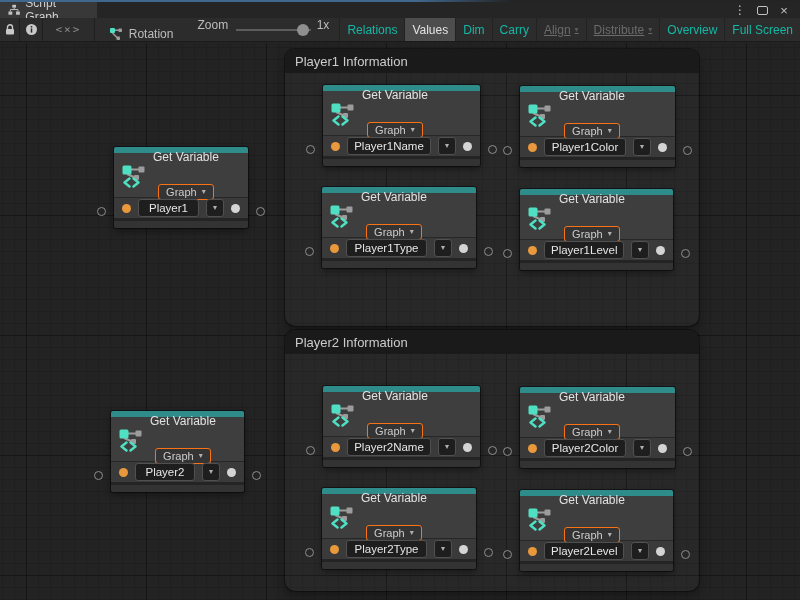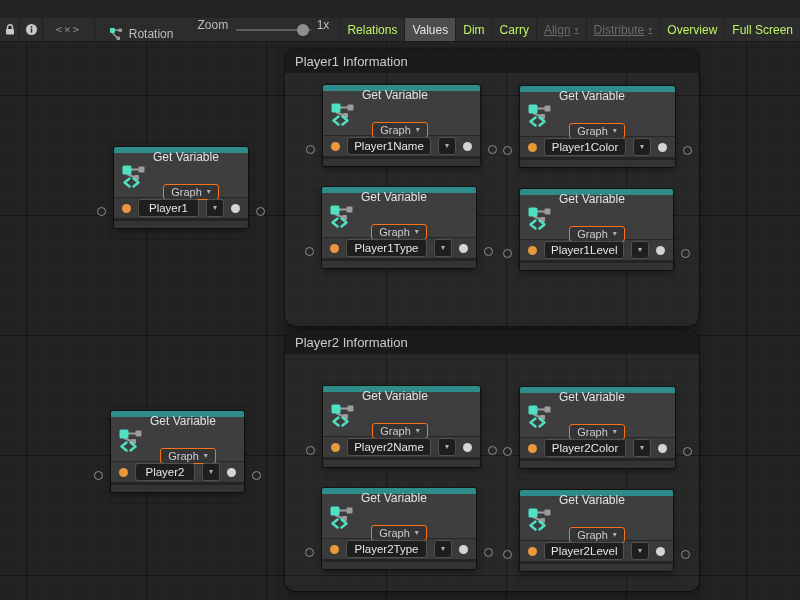--- a/index.html
+++ b/index.html
@@ -49,21 +49,21 @@
                font-size:11px; letter-spacing:2px; }
   .rot-sec { display:flex; align-items:flex-end; gap:6px; margin-left:14px; color:#bdbdbd; }
   .zoom-label { margin-left:24px; color:#bdbdbd; }
   .slider { position:relative; width:96px; height:100%; margin-left:8px; }
   .slider-track { position:absolute; left:0; right:0; top:11px; height:2px; background:#5d5d5d; }
   .slider-handle { position:absolute; top:6px; left:82%; width:12px; height:12px;
                    border-radius:50%; background:#8f8f8f; }
   .zoom-val { margin-left:6px; color:#bdbdbd; }
   .tbuttons { display:flex; align-items:stretch; margin-left:10px; flex:1; }
   .tbtn { display:flex; align-items:center; gap:4px; padding:0 7px;
-          border-left:1px solid #222; color:#bef264; background:transparent;
+          border-left:1px solid #222; color:#14b8a6; background:transparent;
           font-size:12px; white-space:nowrap; cursor:default; border-top:0; border-bottom:0; border-right:0; }
   .tbtn.active { background:#4d4d4d; color:#e3e3e3; }
   .tbtn.disabled { color:#6b6b6b;text-decoration:underline; }
   .tbtn .dd { font-size:8px; color:#8a8a8a; }
   .tbtn.disabled .dd { color:#585858; }
 
   
   .canvas {
     position:absolute; left:0; top:43px; width:800px; height:557px;
     background-color:#232323;
@@ -83,21 +83,21 @@
   .group-header { height:24px; background:#1a1a1a; border-radius:10px 10px 0 0;
                   display:flex; align-items:center; padding:0 10px;
                   font-size:13px; color:#cccccc; }
 
   
   .node { position:absolute; box-shadow:0 0 0 1px rgba(0,0,0,0.45), 0 3px 7px rgba(0,0,0,0.4);
           border-radius:2px; background:#262626; }
   .strip { height:6px; background:#2e8c8a; border-radius:2px 2px 0 0; }
   .head { height:44px; background:#3e3e3e; display:flex; align-items:center; gap:6px; padding:0 8px 0 7px; }
   .nicon { width:26px; height:26px; flex:0 0 auto; }
-  .htxt { display:flex; flex-direction:column; align-items:flex-end; gap:20px; }
+  .htxt { display:flex; flex-direction:column; align-items:center; gap:20px; }
   .ntitle { font-size:12px; color:#e2e2e2; line-height:13px; }
   .kind { display:inline-flex; align-items:center; gap:5px; background:#343434;
           border:1px solid #f97316; border-radius:3px; padding:1px 7px;
           font-size:11px; color:#cccccc; cursor:default; }
   .kind .dar, .varrow .dar { font-size:8px; color:#b0b0b0; line-height:1; }
   .nbody { height:21px; background:#3a3a3a; border-top:1px solid #272727;
            display:flex; align-items:center; padding:0 8px; gap:7px; }
   .port { width:9px; height:9px; border-radius:50%; flex:0 0 auto; cursor:default; }
   .pin { background:#e9983c; }
   .pout { background:#d4d4d4; }
@@ -124,20 +124,38 @@
       <rect x="13" y="13" width="5" height="5" rx="1" fill="#9c9c9c"></rect>
       <rect x="1.5" y="3.5" width="9" height="9" rx="1.5" fill="#4fe0c3"></rect>
       <path d="M8.5 16.5 L3.5 20.5 L8.5 24.5" stroke="#4fe0c3" stroke-width="2.4" fill="none" stroke-linecap="round" stroke-linejoin="round"></path>
       <path d="M12.5 16.5 L17.5 20.5 L12.5 24.5" stroke="#4fe0c3" stroke-width="2.4" fill="none" stroke-linecap="round" stroke-linejoin="round"></path>
     </g>
   </defs>
 </svg>
 
 <div class="window">
 
+  <div class="titlebar">
+    <div class="tab">
+      <svg width="13" height="12" viewBox="0 0 13 12">
+        <rect x="4.5" y="0.5" width="4" height="3" fill="#c2c2c2"></rect>
+        <path d="M6.5 3.5 V5.5 M2.5 7 V5.5 H10.5 V7" stroke="#c2c2c2" stroke-width="1" fill="none"></path>
+        <rect x="0.5" y="7.5" width="4" height="3.5" fill="#c2c2c2"></rect>
+        <rect x="8.5" y="7.5" width="4" height="3.5" fill="#c2c2c2"></rect>
+      </svg>
+      <span>Script Graph</span>
+    </div>
+    <div class="win-controls">
+      <span class="wc wc-menu">⋮</span>
+      <span class="wc">
+          <span class="wc-max-box"></span>
+        </span>
+      <span class="wc">×</span>
+    </div>
+  </div>
 
   <div class="toolbar">
     <div class="tcell icon-cell cell-lock">
       <svg width="12" height="13" viewBox="0 0 12 13">
         <path d="M3.5 6 V4.2 a2.5 2.5 0 0 1 5 0 V6" stroke="#c9c9c9" stroke-width="1.4" fill="none"></path>
         <rect x="2" y="6" width="8" height="5.5" rx="1" fill="#c9c9c9"></rect>
       </svg>
     </div>
     <div class="tdiv"></div>
     <div class="tcell icon-cell cell-info">

